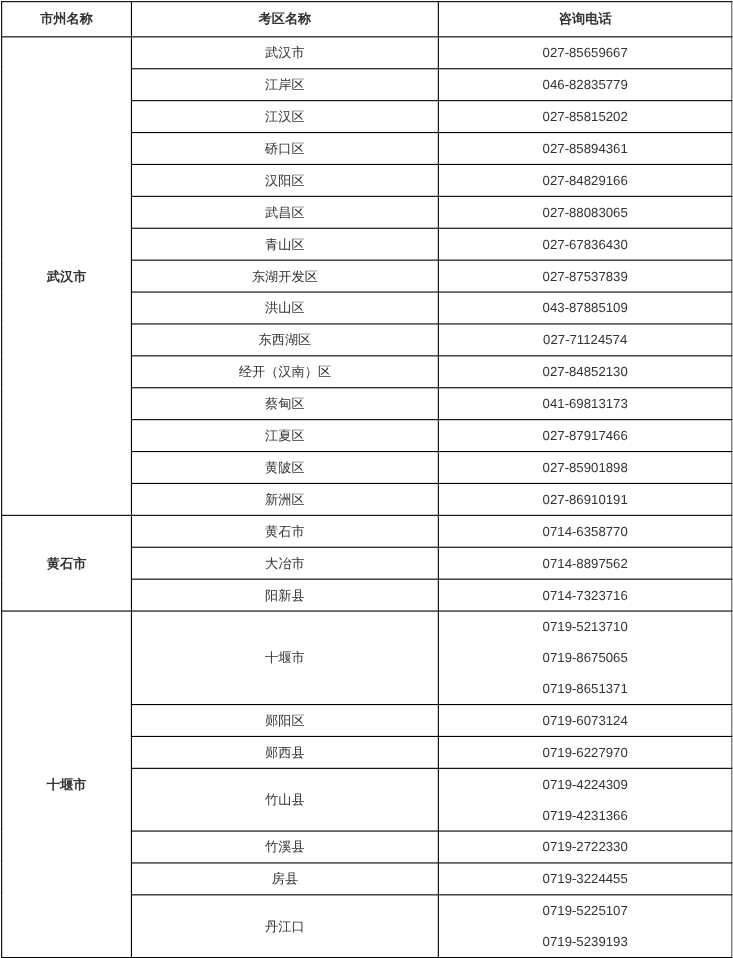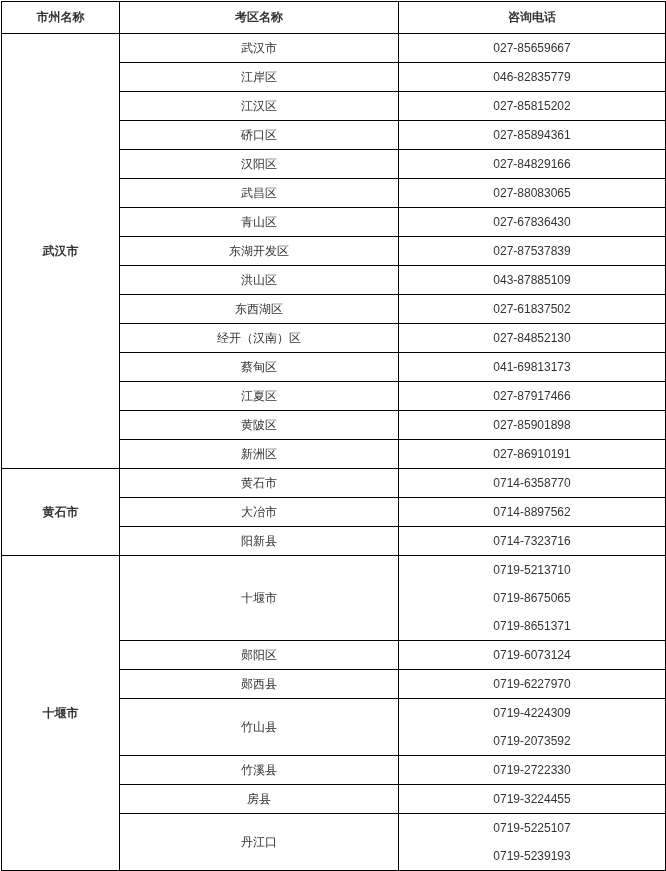--- a/index.html
+++ b/index.html
@@ -140,21 +140,21 @@
           </td>
           <td>
             <div class="phone-line">043-87885109</div>
           </td>
         </tr>
         <tr>
           <td class="area-cell">
             <div class="area-line">东西湖区</div>
           </td>
           <td>
-            <div class="phone-line">027-61837502</div>
+            <div class="phone-line">027-71124574</div>
           </td>
         </tr>
         <tr>
           <td class="area-cell">
             <div class="area-line">经开（汉南）区</div>
           </td>
           <td>
             <div class="phone-line">027-84852130</div>
           </td>
         </tr>
@@ -241,21 +241,21 @@
           <td>
             <div class="phone-line">0719-6227970</div>
           </td>
         </tr>
         <tr>
           <td class="area-cell">
             <div class="area-line">竹山县</div>
           </td>
           <td>
             <div class="phone-line">0719-4224309</div>
-            <div class="phone-line">0719-2073592</div>
+            <div class="phone-line">0719-4231366</div>
           </td>
         </tr>
         <tr>
           <td class="area-cell">
             <div class="area-line">竹溪县</div>
           </td>
           <td>
             <div class="phone-line">0719-2722330</div>
           </td>
         </tr>

